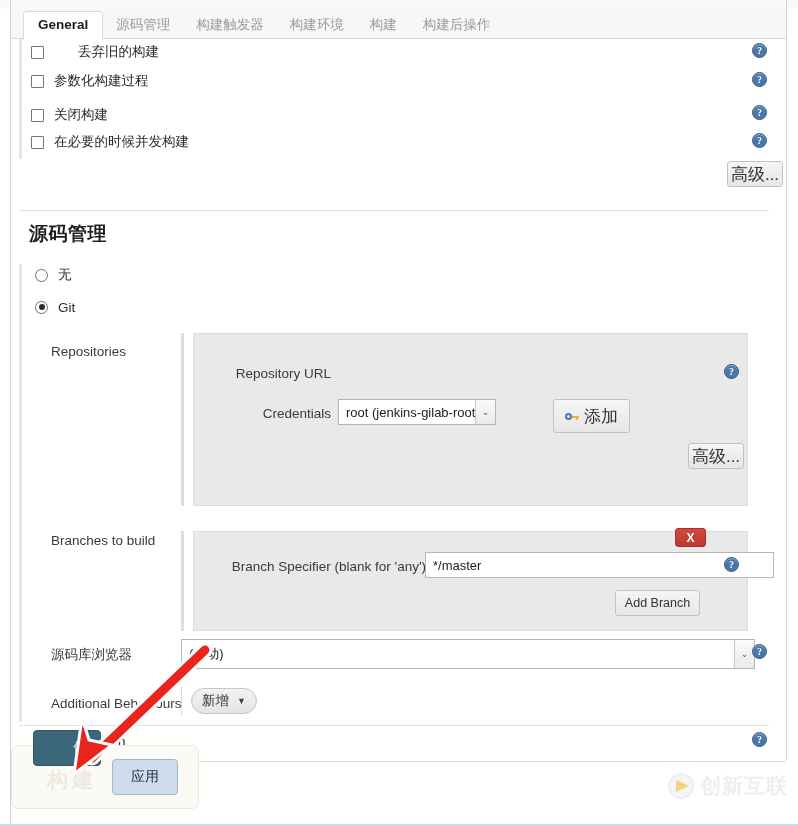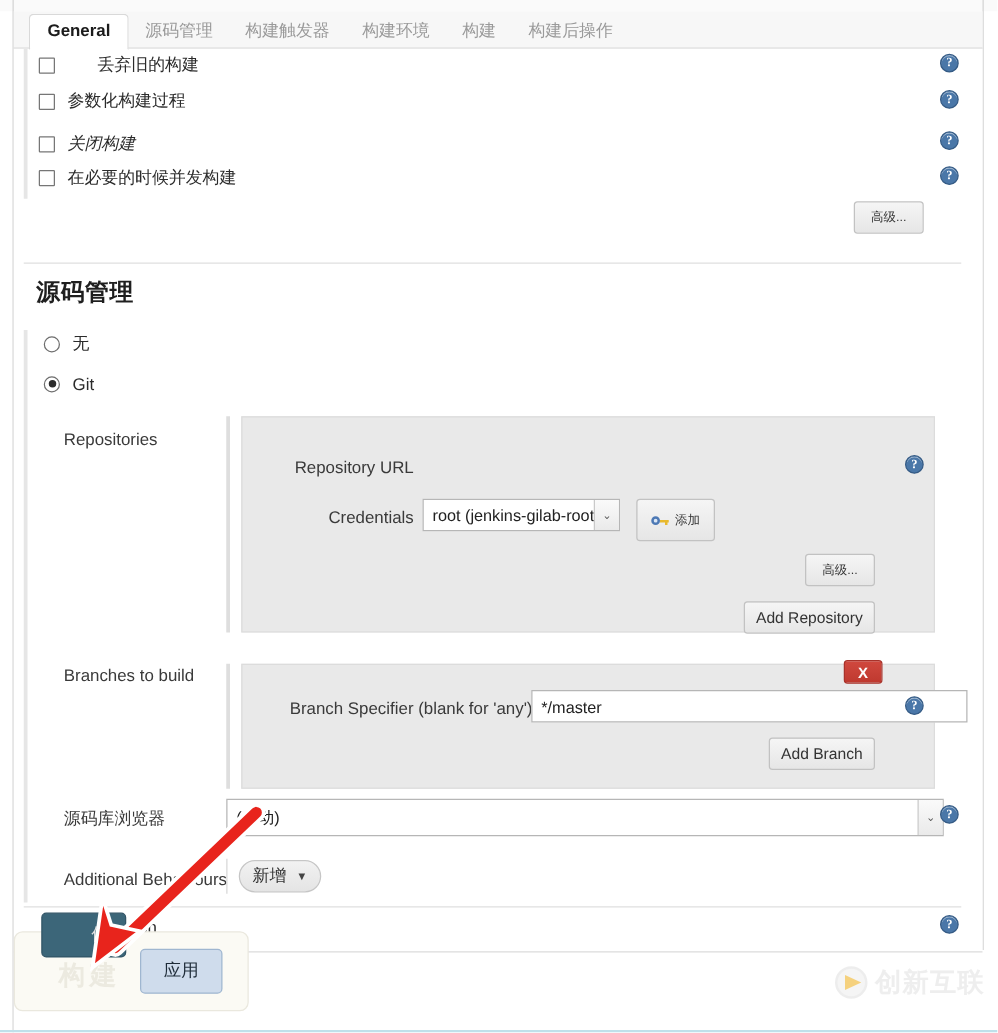--- a/index.html
+++ b/index.html
@@ -111,21 +111,21 @@
     background: linear-gradient(#f5f5f5,#e6e6e6);
     border: 1px solid #c2c2c2;
     border-radius: 3px;
     color: #333;
     font-size: 12.5px;
     padding: 4px 12px;
     cursor: pointer;
     white-space: nowrap;
   }
 
-  .btn-cn { font-size: 10px; }
+  .btn-cn { font-size: 17px; margin-left: 44px; }
 
   
   .sec-title {
     position: absolute;
     font-size: 19px;
     font-weight: bold;
     color: #1f1f1f;
     letter-spacing: .5px;
   }
   .sec-divider { position: absolute; height:1px; background:#e0e0e0; }
@@ -342,21 +342,21 @@
     <div class="sec-rule" style="top:225px;height:458px;"></div>
 
     <div class="chk-row" style="top:4px;gap:24px;">
       <span class="cb"></span>
       <span class="chk-label">丢弃旧的构建</span>
     </div>
     <div class="chk-row" style="top:33px;">
       <span class="cb"></span>
       <span class="chk-label">参数化构建过程</span>
     </div>
-    <div class="chk-row" style="top:67px;font-style:italic;">
+    <div class="chk-row" style="top:67px;">
       <span class="cb"></span>
       <span class="chk-label">关闭构建</span>
     </div>
     <div class="chk-row" style="top:94px;">
       <span class="cb"></span>
       <span class="chk-label">在必要的时候并发构建</span>
     </div>
 
     <div class="help" style="left:741px;top:4px;">?</div>
     <div class="help" style="left:741px;top:33px;">?</div>
@@ -395,21 +395,20 @@
       <span class="key-icon">
           <i class="kh"></i>
           <i class="ks"></i>
           <i class="kt"></i>
         </span>
       <span>添加</span>
     </div>
 
     <div class="btn btn-cn" style="position:absolute;left:633px;top:404px;width:56px;height:26px;">高级...</div>
 
-    <div class="btn" style="position:absolute;left:584px;top:442px;width:105px;height:26px;">Add Repository</div>
 
     <div class="panel" style="left:182px;top:492px;width:555px;height:100px;"></div>
     <div class="panel-rule" style="left:170px;top:492px;height:100px;"></div>
 
     <div class="fld-label" style="left:40px;top:494px;width:150px;text-align:left;">Branches to build</div>
 
     <div class="del-x" style="left:664px;top:489px;">X</div>
 
     <div class="fld-label" style="left:180px;top:520px;width:235px;">Branch Specifier (blank for 'any')</div>
     <input class="txt" style="left: 414px; top: 513px; width: 349px;" value="*/master">

